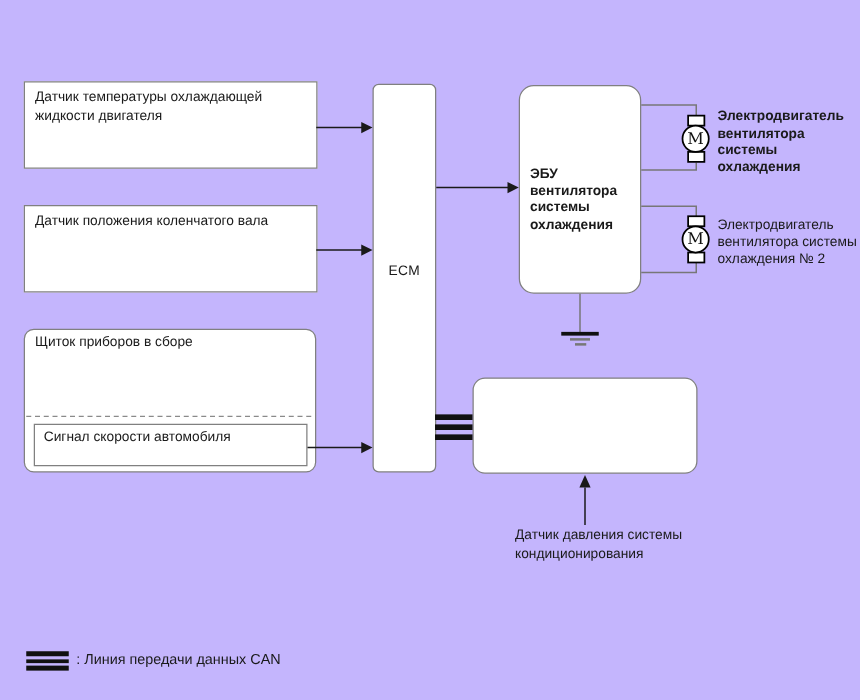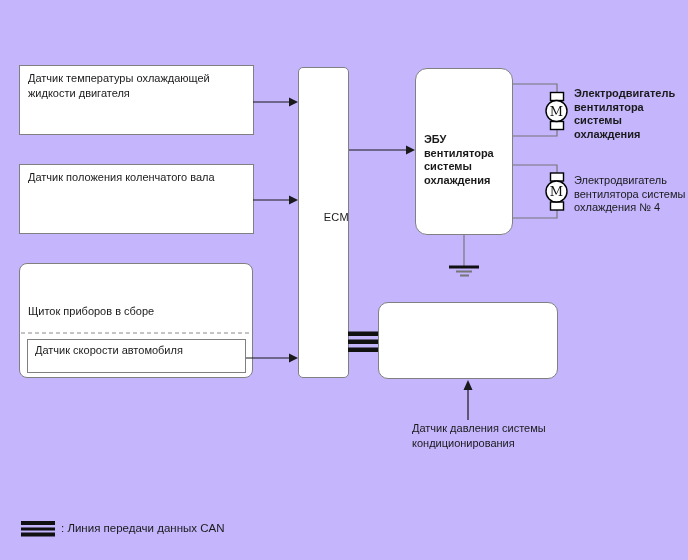--- a/index.html
+++ b/index.html
@@ -23,21 +23,21 @@
     background: #ffffff;
   }
   .lbl {
     position: absolute;
     font-size: 11px;
     line-height: 13.5px;
     color: #1a1a1a;
   }
   .lbl.wide { line-height: 15px; }
   .ecm-lbl {
-    text-align: right;
+    text-align: center;
     letter-spacing: 0.3px;
   }
   .motor-letter {
     position: absolute;
     width: 16px;
     text-align: center;
     font-family: "DejaVu Serif", "Liberation Serif", serif;
     font-size: 13px;
     line-height: 13px;
     color: #111111;
@@ -55,24 +55,24 @@
 
 <div class="canvas">
 
   <div class="box" style="left:19px; top:65px; width:235px; height:70px;"></div>
   <div class="lbl wide" style="left:28px; top:71px; width:215px;">Датчик температуры охлаждающей жидкости двигателя</div>
 
   <div class="box" style="left:19px; top:164px; width:235px; height:70px;"></div>
   <div class="lbl wide" style="left:28px; top:170px; width:225px;">Датчик положения коленчатого вала</div>
 
   <div class="box" style="left:19px; top:263px; width:234px; height:115px; border-radius:8px;"></div>
-  <div class="lbl wide" style="left:28px; top:267px; width:220px;margin-top:37px;">Щиток приборов в сборе</div>
+  <div class="lbl wide" style="left:28px; top:267px; width:220px;">Щиток приборов в сборе</div>
 
   <div class="box" style="left:27px; top:339px; width:219px; height:34px;"></div>
-  <div class="lbl wide" style="left:35px; top:343px; width:205px;">Датчик скорости автомобиля</div>
+  <div class="lbl wide" style="left:35px; top:343px; width:205px;">Сигнал скорости автомобиля</div>
 
   <div class="box" style="left:298px; top:67px; width:51px; height:311px; border-radius:5px;"></div>
   <div class="lbl ecm-lbl" style="left:298px; top:211px; width:51px;">ECM</div>
 
   <div class="box" style="left:415px; top:68px; width:98px; height:167px; border-radius:12px;"></div>
   <div class="lbl" style="left:424px; top:133px; width:84px;font-weight:bold;">ЭБУ вентилятора системы охлаждения</div>
 
   <div class="box" style="left:378px; top:302px; width:180px; height:77px; border-radius:10px;"></div>
 
   <svg class="overlay" viewBox="0 0 688 560" xmlns="http://www.w3.org/2000/svg">
@@ -139,19 +139,19 @@
       <rect x="21" y="521" width="34" height="4"></rect>
       <rect x="21" y="527.5" width="34" height="3"></rect>
       <rect x="21" y="532.5" width="34" height="4"></rect>
     </g>
   </svg>
 
   <div class="motor-letter" style="left:548.5px; top:104.5px;">M</div>
   <div class="motor-letter" style="left:548.5px; top:185px;">M</div>
 
   <div class="lbl" style="left:574px; top:87px; width:112px;font-weight:bold;">Электродвигатель вентилятора системы охлаждения</div>
-  <div class="lbl" style="left:574px; top:174px; width:112px;">Электродвигатель вентилятора системы охлаждения № 4</div>
+  <div class="lbl" style="left:574px; top:174px; width:112px;">Электродвигатель вентилятора системы охлаждения № 2</div>
 
   <div class="lbl" style="left:61px; top:522px; width:300px; font-size:11.5px;">: Линия передачи данных CAN</div>
 
   <div class="lbl wide" style="left:412px; top:421px; width:155px;">Датчик давления системы кондиционирования</div>
 
 </div>
 
 </body></html>

